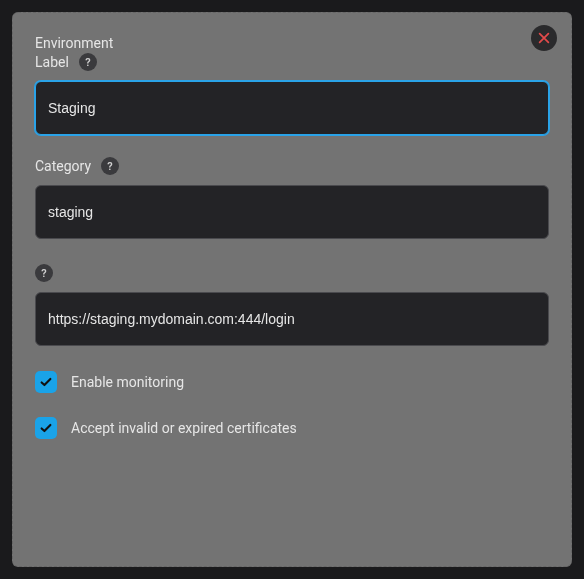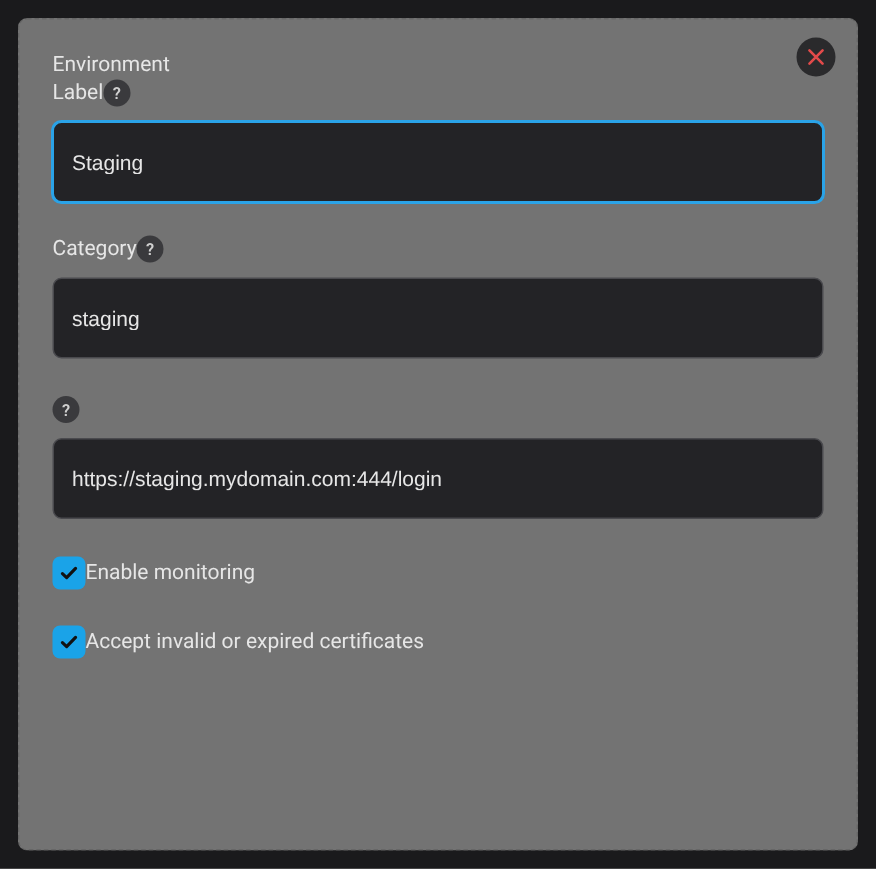--- a/index.html
+++ b/index.html
@@ -38,20 +38,21 @@
     line-height: 1;
   }
   .section-title {
     font-size: 14px;
     color: #e6e6e6;
     margin-bottom: 2px;
   }
   .field-label-row {
     display: flex;
     align-items: center;
+    gap: 10px;
     margin-bottom: 10px;
   }
   .field-label {
     font-size: 14px;
     color: #e6e6e6;
   }
   .help-badge {
     width: 18px;
     height: 18px;
     border-radius: 50%;
@@ -77,20 +78,21 @@
   }
   .text-input.focused {
     border: 1.5px solid #2aa3e8;
     box-shadow: 0 0 0 1px #2aa3e8;
   }
   .field-block { margin-bottom: 25px; }
   .field-block.tight { margin-bottom: 22px; }
   .check-row {
     display: flex;
     align-items: center;
+    gap: 14px;
     margin-bottom: 24px;
   }
   .checkbox {
     width: 22px;
     height: 22px;
     border-radius: 5px;
     background: #1aa3e8;
     display: flex;
     align-items: center;
     justify-content: center;

